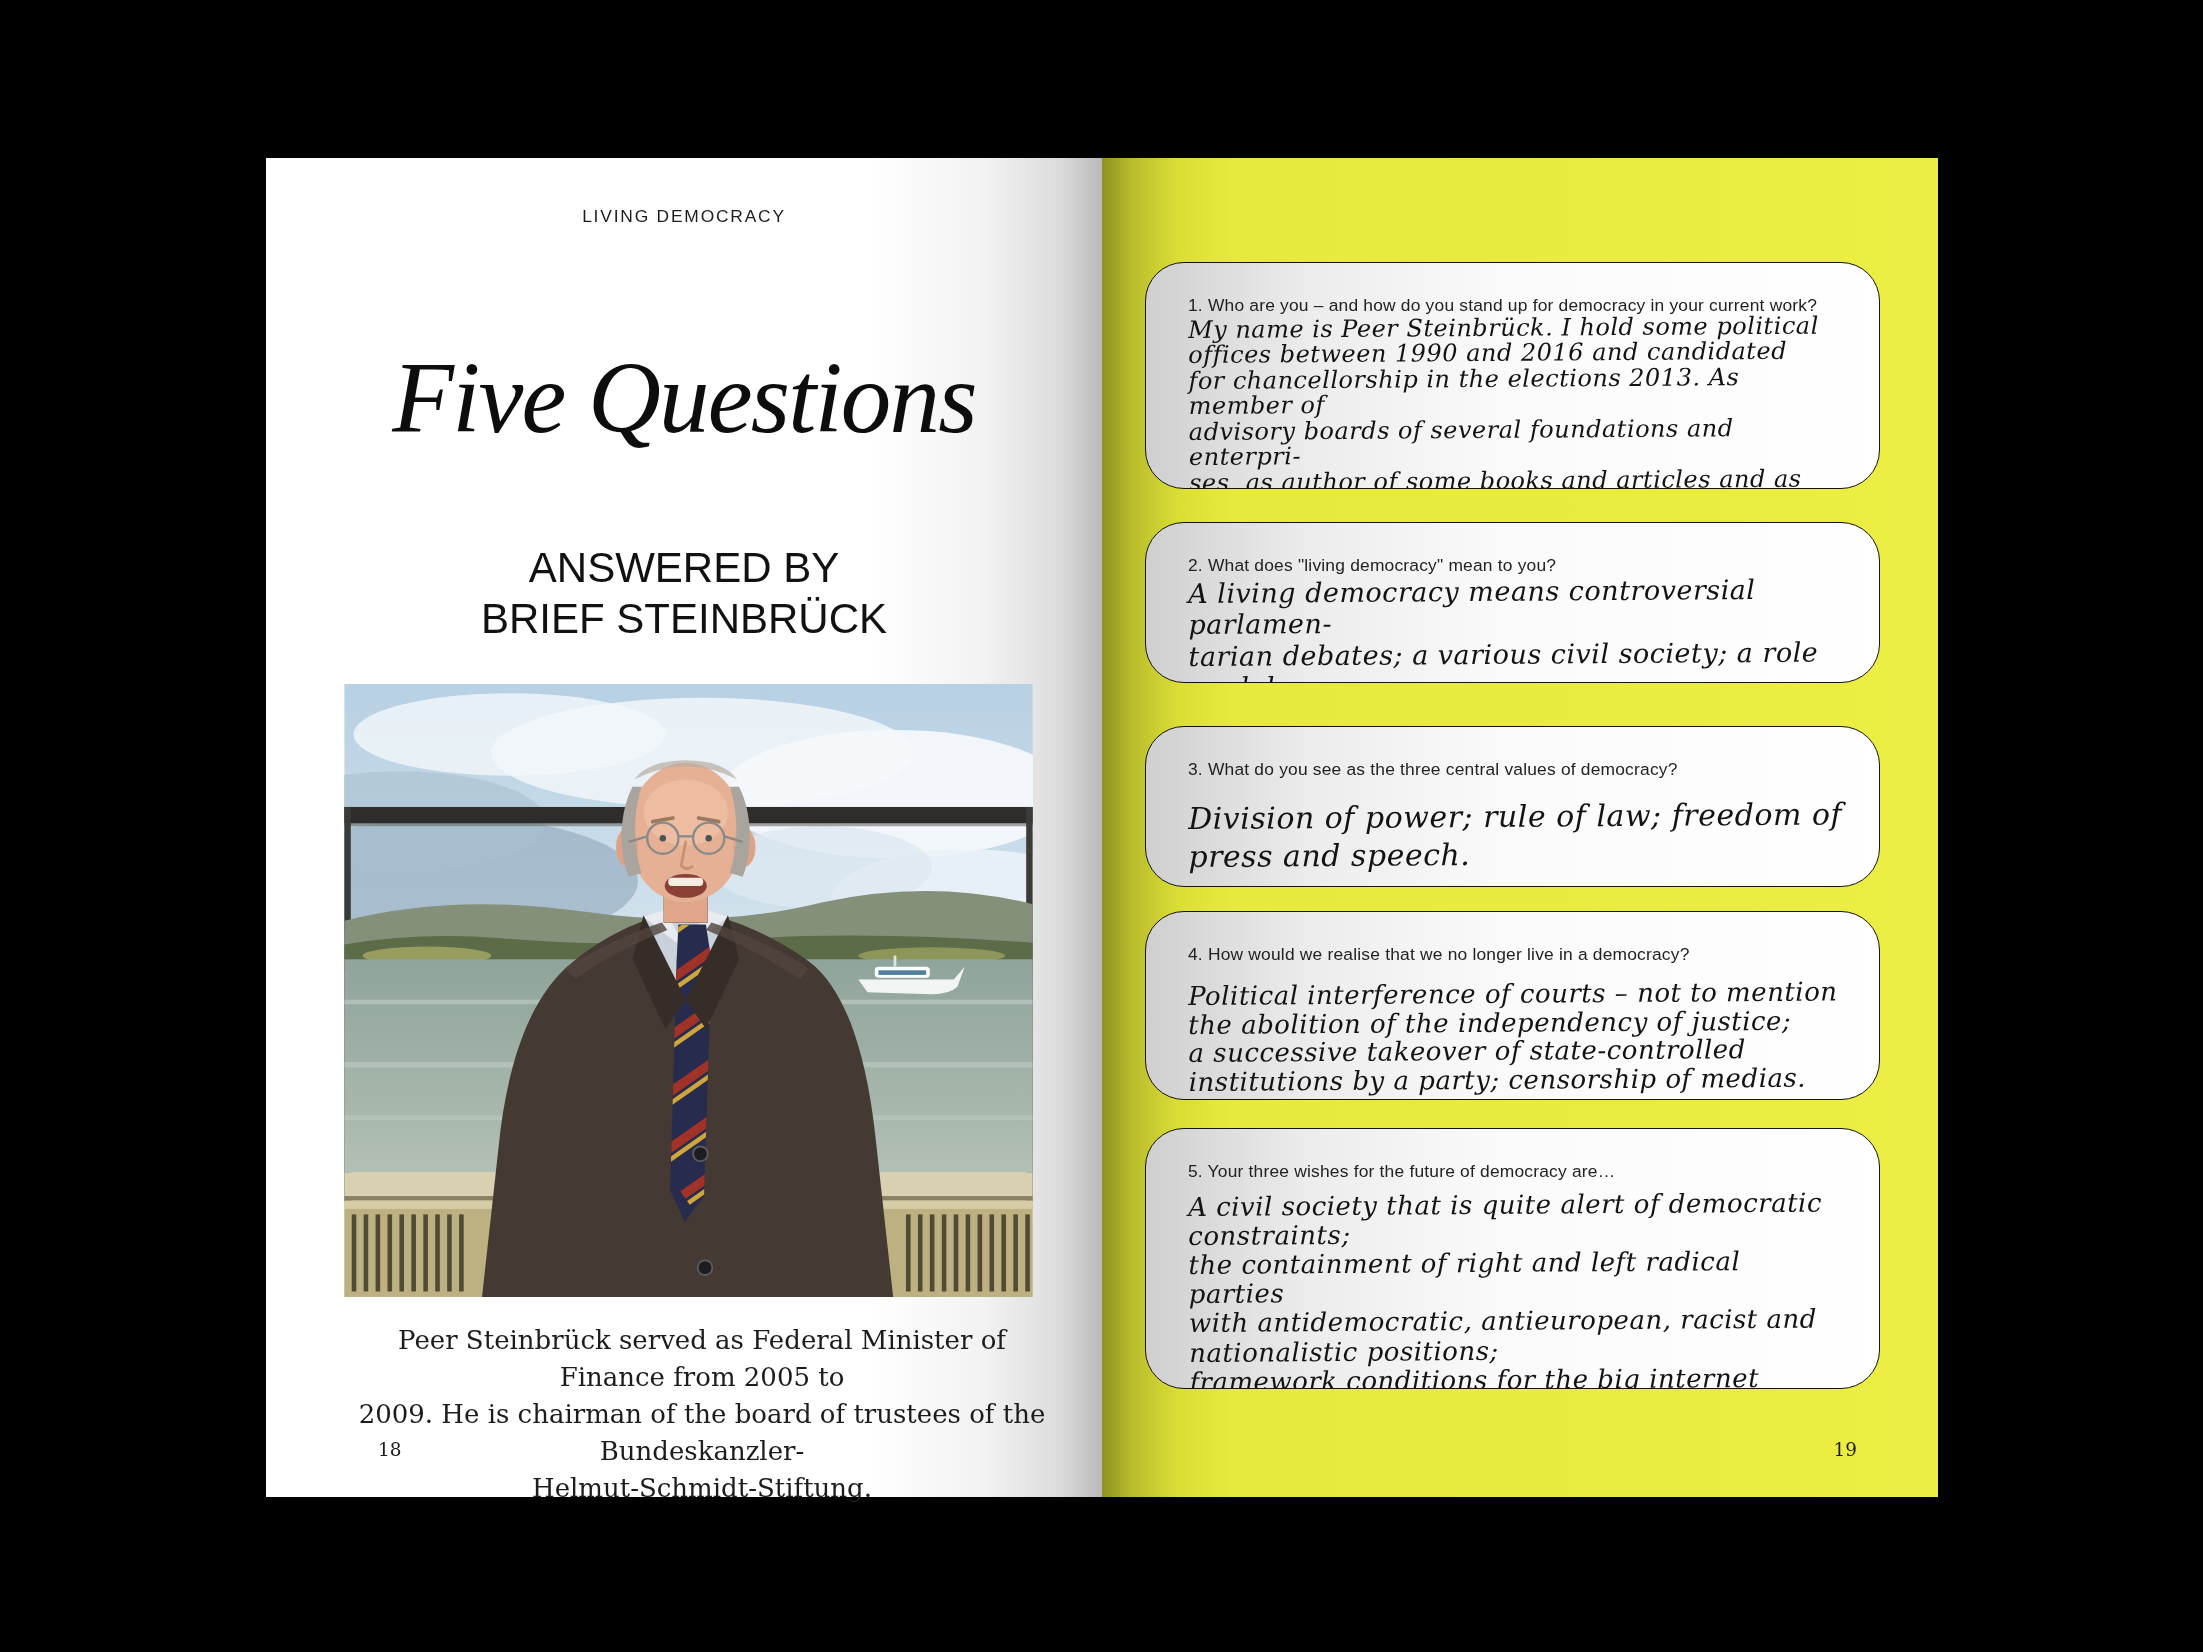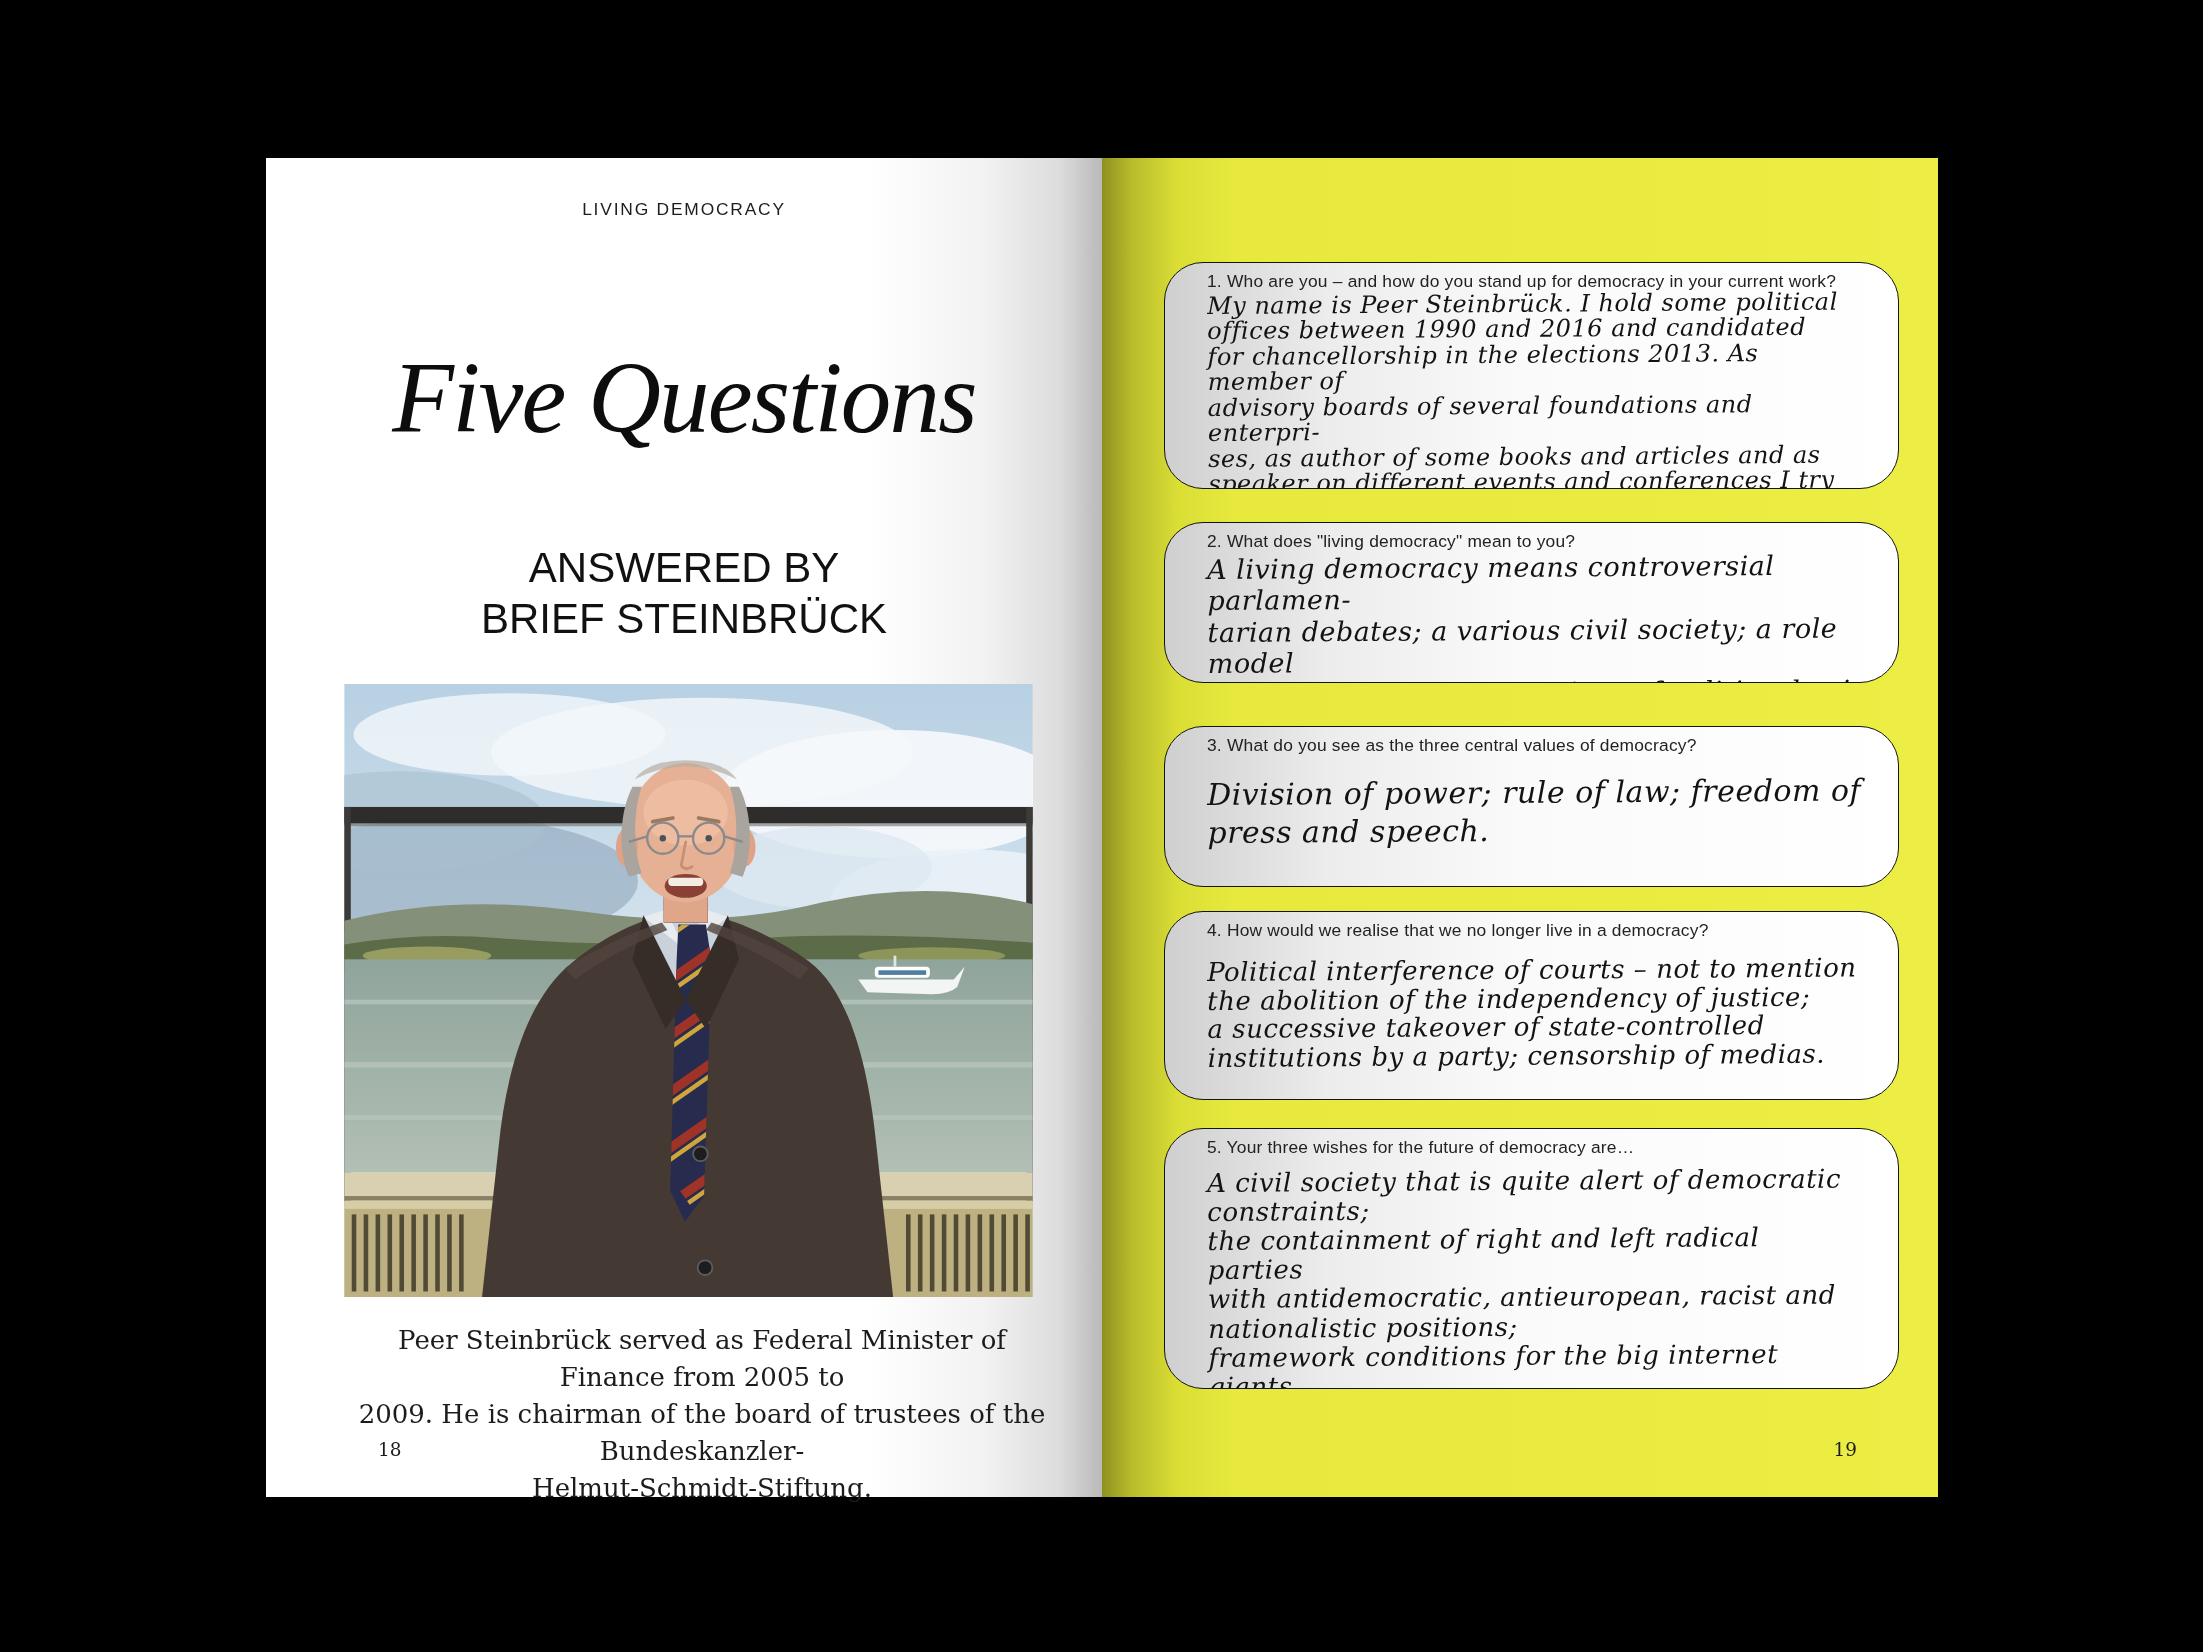--- a/index.html
+++ b/index.html
@@ -3,42 +3,42 @@
 <meta charset="utf-8">
 <style>
   html,body{margin:0;padding:0;background:#000;}
   #canvas{position:relative;width:2204px;height:1653px;background:#000;overflow:hidden;
           font-family:"Liberation Sans",sans-serif;}
   .page{position:absolute;top:158px;height:1339px;}
   #left-page{left:266px;width:836px;
     background:linear-gradient(90deg,#ffffff 0%,#ffffff 72%,#f2f2f2 86%,#dcdcdc 95%,#b9b9b9 100%);}
   #right-page{left:1102px;width:836px;
     background:linear-gradient(90deg,#8e9120 0%,#b8bb2b 3.5%,#dade35 9%,#e7ea3d 16%,#e9eb3e 60%,#ecee45 100%);}
-  .running-head{position:absolute;top:41px;width:100%;text-align:center;
+  .running-head{position:absolute;top:48px;width:100%;text-align:center;
     font-size:17.4px;letter-spacing:1.8px;color:#1d1d1d;font-weight:500;}
   .page-number{position:absolute;bottom:37px;font-family:"DejaVu Serif",serif;
     font-size:18.4px;color:#1a1a1a;}
   #page-num-left{left:76px;margin-left:36px;}
   #page-num-right{right:81px;}
 
   
   #main-title{position:absolute;top:182px;width:100%;text-align:center;
     font-family:"Liberation Serif",serif;font-weight:500;font-size:101px;
     letter-spacing:-1.8px;color:#0d0d0d;font-style:italic;}
   #subtitle{position:absolute;top:384px;width:100%;text-align:center;
     font-size:42px;line-height:1.22;color:#111;white-space:pre-line;font-weight:400;}
   #photo-frame{position:absolute;left:78px;top:526px;width:689px;height:613px;overflow:hidden;}
   #caption{position:absolute;left:78px;top:1164px;width:716px;
     font-family:"DejaVu Serif",serif;font-size:26px;line-height:1.42;color:#1c1c1c;
     white-space:pre-line;text-align:center;}
 
   
-  .qa-box{position:absolute;left:62px;width:735px;border:1.8px solid #141414;border-radius:39px;
+  .qa-box{position:absolute;left:43px;width:735px;border:1.8px solid #141414;border-radius:39px;
     background:linear-gradient(90deg,#cfcfcf 0%,#ececec 22%,#fafafa 48%,#ffffff 100%);
-    box-sizing:border-box;padding:8px 37px 0 42px;overflow:hidden;}
+    box-sizing:border-box;padding:32px 37px 0 42px;overflow:hidden;}
   #qa-box-1{top:104px;height:227px;}
   #qa-box-2{top:364px;height:161px;}
   #qa-box-3{top:568px;height:161px;}
   #qa-box-4{top:753px;height:189px;}
   #qa-box-5{top:970px;height:261px;}
   .question{font-size:17.4px;color:#222;letter-spacing:0.2px;}
   .answer{font-family:"DejaVu Serif",serif;font-style:italic;color:#131313;
     white-space:pre-line;transform:rotate(-0.4deg);transform-origin:left top;
     letter-spacing:0.5px;}
   #answer-1{font-size:24px;line-height:1.06;margin-top:1.8px;}

